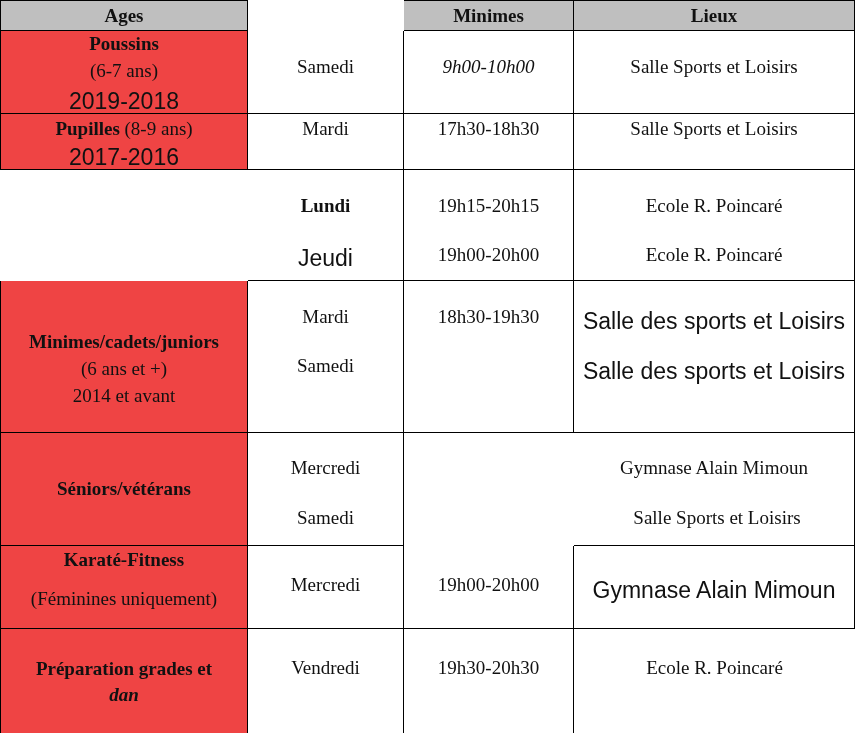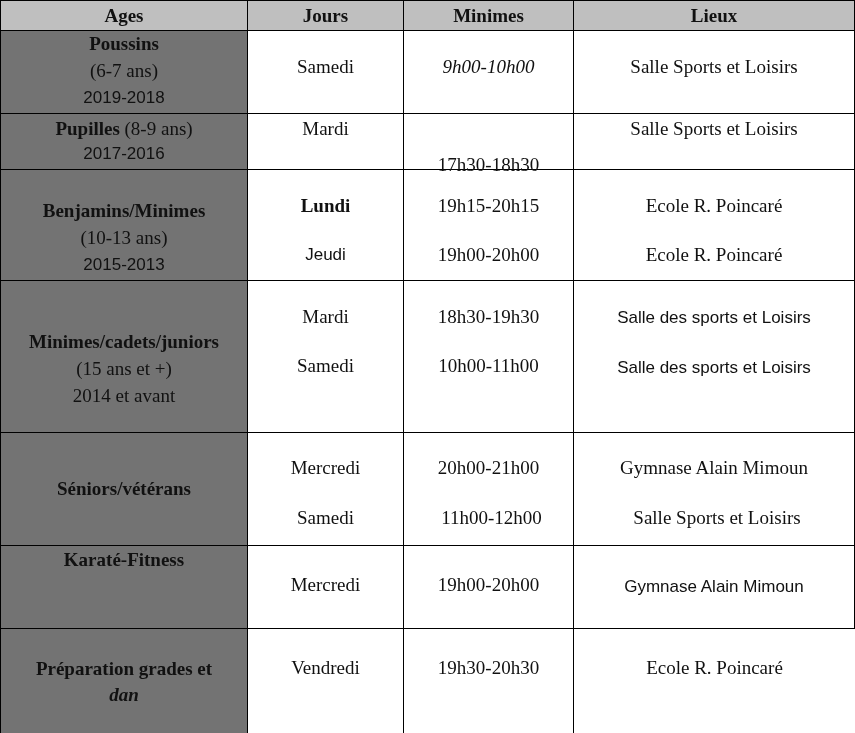--- a/index.html
+++ b/index.html
@@ -1,35 +1,34 @@
 <!DOCTYPE html>
 <html><head>
 <meta charset="utf-8">
 <style>
   html, body { margin:0; padding:0; background:#fff; }
   body { width:855px; height:733px; overflow:hidden; position:relative; }
   .tbl { position:absolute; left:0; top:0; width:855px; height:733px; }
   .cell { position:absolute; box-sizing:border-box; border-right:1px solid #000; border-bottom:1px solid #000;
           font-family:"Liberation Serif", serif; font-size:19px; color:#111; text-align:center; }
   .hdr { background:#bfbfbf; font-weight:bold; font-size:19px; line-height:30px; }
-  .age { background:#737373; }
+  .age { background:#ef4444; }
   .line { position:absolute; left:0; right:0; text-align:center; white-space:nowrap; }
   .b { font-weight:bold; }
-  .sans { font-family:"Liberation Sans", sans-serif; font-size:17px; }
+  .sans { font-family:"Liberation Sans", sans-serif; font-size:23px; }
   .it { font-style:italic; }
   .topb { border-top:1px solid #000; }
   .leftb { border-left:1px solid #000; }
 </style>
 </head>
 <body>
 
 <div class="tbl">
 
   <div class="cell hdr topb leftb" style="left:0;top:0;width:248px;height:31px;">Ages</div>
-  <div class="cell hdr topb" style="left:248px;top:0;width:156px;height:31px;">Jours</div>
   <div class="cell hdr topb" style="left:404px;top:0;width:170px;height:31px;">Minimes</div>
   <div class="cell hdr topb" style="left:574px;top:0;width:281px;height:31px;">Lieux</div>
 
   <div class="cell age leftb" style="left:0;top:31px;width:248px;height:83px;">
     <div class="line b" style="top:2px;">Poussins</div>
     <div class="line" style="top:29px;">(6-7 ans)</div>
     <div class="line sans" style="top:57px;">2019-2018</div>
   </div>
   <div class="cell" style="left:248px;top:31px;width:156px;height:83px;">
     <div class="line" style="top:25px;">Samedi</div>
@@ -42,80 +41,71 @@
   </div>
 
   <div class="cell age leftb" style="left:0;top:114px;width:248px;height:56px;">
     <div class="line" style="top:4px;text-align:center;"><span class="b">Pupilles</span><span> (8-9 ans)</span></div>
     <div class="line sans" style="top:30px;">2017-2016</div>
   </div>
   <div class="cell" style="left:248px;top:114px;width:156px;height:56px;">
     <div class="line" style="top:4px;">Mardi</div>
   </div>
   <div class="cell" style="left:404px;top:114px;width:170px;height:56px;">
-    <div class="line" style="top:4px;margin-top:36px;">17h30-18h30</div>
+    <div class="line" style="top:4px;">17h30-18h30</div>
   </div>
   <div class="cell" style="left:574px;top:114px;width:281px;height:56px;">
     <div class="line" style="top:4px;">Salle Sports et Loisirs</div>
   </div>
 
-  <div class="cell age leftb" style="left:0;top:170px;width:248px;height:111px;">
-    <div class="line b" style="top:30px;">Benjamins/Minimes</div>
-    <div class="line" style="top:57px;">(10-13 ans)</div>
-    <div class="line sans" style="top:85px;">2015-2013</div>
-  </div>
   <div class="cell" style="left:248px;top:170px;width:156px;height:111px;">
     <div class="line" style="top:25px;font-weight:bold;">Lundi</div>
     <div class="line sans" style="top:75px;">Jeudi</div>
   </div>
   <div class="cell" style="left:404px;top:170px;width:170px;height:111px;">
     <div class="line" style="top:25px;">19h15-20h15</div>
     <div class="line" style="top:74px;">19h00-20h00</div>
   </div>
   <div class="cell" style="left:574px;top:170px;width:281px;height:111px;">
     <div class="line" style="top:25px;">Ecole R. Poincaré</div>
     <div class="line" style="top:74px;">Ecole R. Poincaré</div>
   </div>
 
   <div class="cell age leftb" style="left:0;top:281px;width:248px;height:152px;">
     <div class="line b" style="top:50px;">Minimes/cadets/juniors</div>
-    <div class="line" style="top:77px;">(15 ans et +)</div>
+    <div class="line" style="top:77px;">(6 ans et +)</div>
     <div class="line" style="top:104px;">2014 et avant</div>
   </div>
   <div class="cell" style="left:248px;top:281px;width:156px;height:152px;">
     <div class="line" style="top:25px;">Mardi</div>
     <div class="line" style="top:74px;">Samedi</div>
   </div>
   <div class="cell" style="left:404px;top:281px;width:170px;height:152px;">
     <div class="line" style="top:25px;">18h30-19h30</div>
-    <div class="line" style="top:74px;">10h00-11h00</div>
   </div>
   <div class="cell" style="left:574px;top:281px;width:281px;height:152px;">
     <div class="line sans" style="top:27px;">Salle des sports et Loisirs</div>
     <div class="line sans" style="top:77px;">Salle des sports et Loisirs</div>
   </div>
 
   <div class="cell age leftb" style="left:0;top:433px;width:248px;height:113px;">
     <div class="line b" style="top:45px;">Séniors/vétérans</div>
   </div>
   <div class="cell" style="left:248px;top:433px;width:156px;height:113px;">
     <div class="line" style="top:24px;">Mercredi</div>
     <div class="line" style="top:74px;">Samedi</div>
   </div>
-  <div class="cell" style="left:404px;top:433px;width:170px;height:113px;">
-    <div class="line" style="top:24px;">20h00-21h00</div>
-    <div class="line" style="top:74px;left:6px;">11h00-12h00</div>
-  </div>
   <div class="cell" style="left:574px;top:433px;width:281px;height:113px;">
     <div class="line" style="top:24px;">Gymnase Alain Mimoun</div>
     <div class="line" style="top:74px;left:6px;">Salle Sports et Loisirs</div>
   </div>
 
   <div class="cell age leftb" style="left:0;top:546px;width:248px;height:83px;">
     <div class="line b" style="top:3px;font-family:Liberation Serif, serif;">Karaté-Fitness</div>
+    <div class="line" style="top:42px;">(Féminines uniquement)</div>
   </div>
   <div class="cell" style="left:248px;top:546px;width:156px;height:83px;">
     <div class="line" style="top:28px;">Mercredi</div>
   </div>
   <div class="cell" style="left:404px;top:546px;width:170px;height:83px;">
     <div class="line" style="top:28px;">19h00-20h00</div>
   </div>
   <div class="cell" style="left:574px;top:546px;width:281px;height:83px;">
     <div class="line sans" style="top:31px;">Gymnase Alain Mimoun</div>
   </div>

